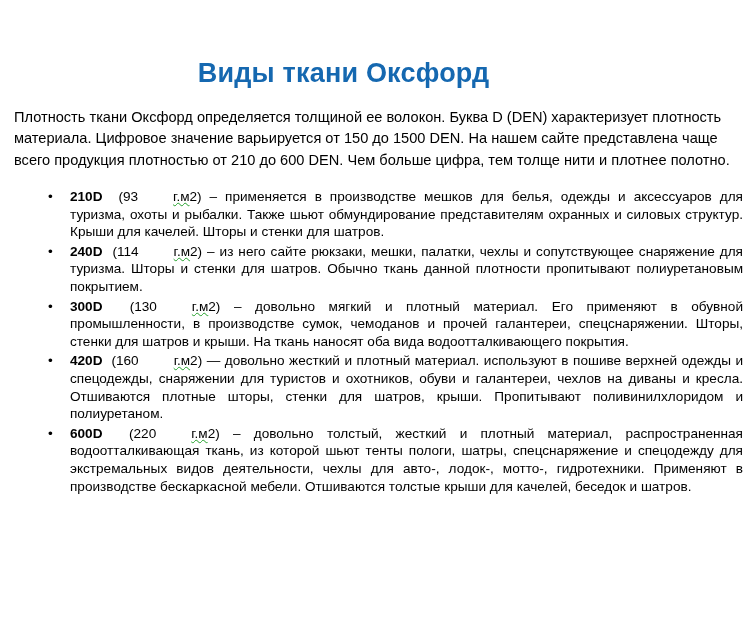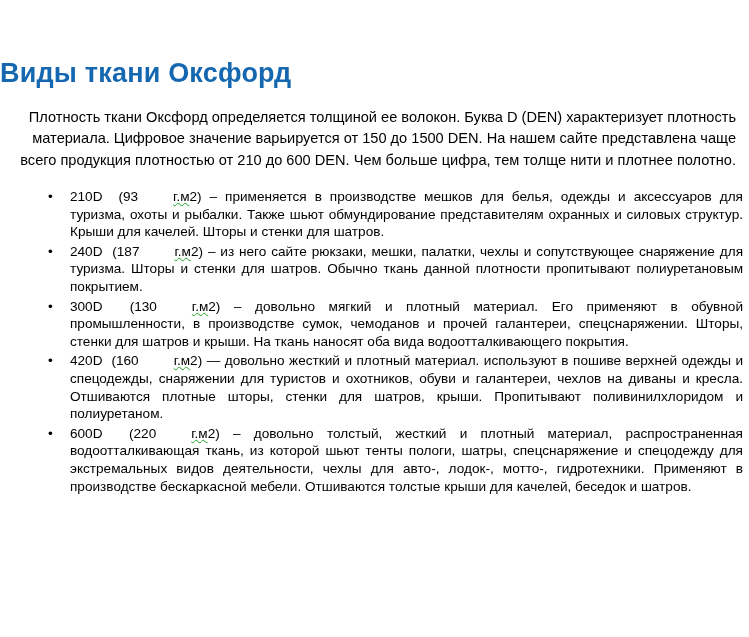--- a/index.html
+++ b/index.html
@@ -23,37 +23,38 @@
     background: #ffffff;
     box-sizing: border-box;
   }
 
   
   .doc-title {
     position: absolute;
     left: 0;
     top: 38px;
     width: 687px;
+    text-align: center;
     font-size: 27px;
     font-weight: bold;
     line-height: 34px;
     color: #1568b0;
     letter-spacing: 0.2px;
     white-space: nowrap;
   }
 
   
   .intro {
     position: absolute;
     left: 14px;
     top: 92px;
     width: 722px;
     font-size: 14.6px;
     line-height: 21.5px;
-    text-align: right;
+    text-align: left;
     color: #000000;
   }
 
   
   .density-list {
     position: absolute;
     left: 0;
     top: 188px;
     width: 749px;
     margin: 0;
@@ -73,21 +74,21 @@
   .density-item .bullet-marker {
     position: absolute;
     left: 48px;
     top: 0;
     width: 10px;
     font-size: 13.6px;
     line-height: 17.6px;
     color: #000000;
   }
   .density-item .code {
-    font-weight: normal;
+    font-weight: bold;
   }
   .density-item .spec {
     white-space: nowrap;
   }
 
   
   .sq-green {
     text-decoration: underline;
     text-decoration-style: wavy;
     text-decoration-color: #22a02a;
@@ -113,21 +114,21 @@
 
   <ul class="density-list">
 
     <li class="density-item">
       <span class="bullet-marker">•</span>
       <span class="code">210D</span><span>&nbsp; </span><span class="spec"><span>(93</span><span class="sq-green">г.м</span><span>2)</span></span><span> – </span><span>применяется в производстве мешков для белья, одежды и аксессуаров  для туризма, охоты и рыбалки.  Также шьют обмундирование представителям  охранных и силовых структур. Крыши для качелей. Шторы и стенки для шатров.</span><span class="sq-red"></span><span></span>
     </li>
 
     <li class="density-item">
       <span class="bullet-marker">•</span>
-      <span class="code">240D</span><span>&nbsp; </span><span class="spec"><span>(187</span><span class="sq-green">г.м</span><span>2)</span></span><span> – </span><span>из него сайте рюкзаки, мешки, палатки, чехлы и сопутствующее снаряжение для туризма. Шторы и стенки для шатров. Обычно ткань данной плотности пропитывают полиуретановым покрытием.</span><span class="sq-red"></span><span></span>
+      <span class="code">240D</span><span>&nbsp; </span><span class="spec"><span>(114</span><span class="sq-green">г.м</span><span>2)</span></span><span> – </span><span>из него сайте рюкзаки, мешки, палатки, чехлы и сопутствующее снаряжение для туризма. Шторы и стенки для шатров. Обычно ткань данной плотности пропитывают полиуретановым покрытием.</span><span class="sq-red"></span><span></span>
     </li>
 
     <li class="density-item">
       <span class="bullet-marker">•</span>
       <span class="code">300D</span><span>&nbsp; </span><span class="spec"><span>(130</span><span class="sq-green">г.м</span><span>2)</span></span><span> – </span><span>довольно мягкий и плотный материал.  Его применяют в обувной промышленности, в производстве  сумок, чемоданов и прочей галантереи, </span><span class="sq-red">спецснаряжении</span><span>. Шторы, стенки для шатров и крыши. На ткань наносят оба вида водоотталкивающего  покрытия.</span>
     </li>
 
     <li class="density-item">
       <span class="bullet-marker">•</span>
       <span class="code">420D</span><span>&nbsp; </span><span class="spec"><span>(160</span><span class="sq-green">г.м</span><span>2)</span></span><span> — </span><span>довольно жесткий и плотный материал.  используют в пошиве верхней одежды и спецодежды, снаряжении для туристов и охотников, обуви и галантереи,  чехлов на диваны и кресла. Отшиваются плотные шторы, стенки для шатров,  крыши. Пропитывают поливинилхлоридом и полиуретаном.</span><span class="sq-red"></span><span></span>

